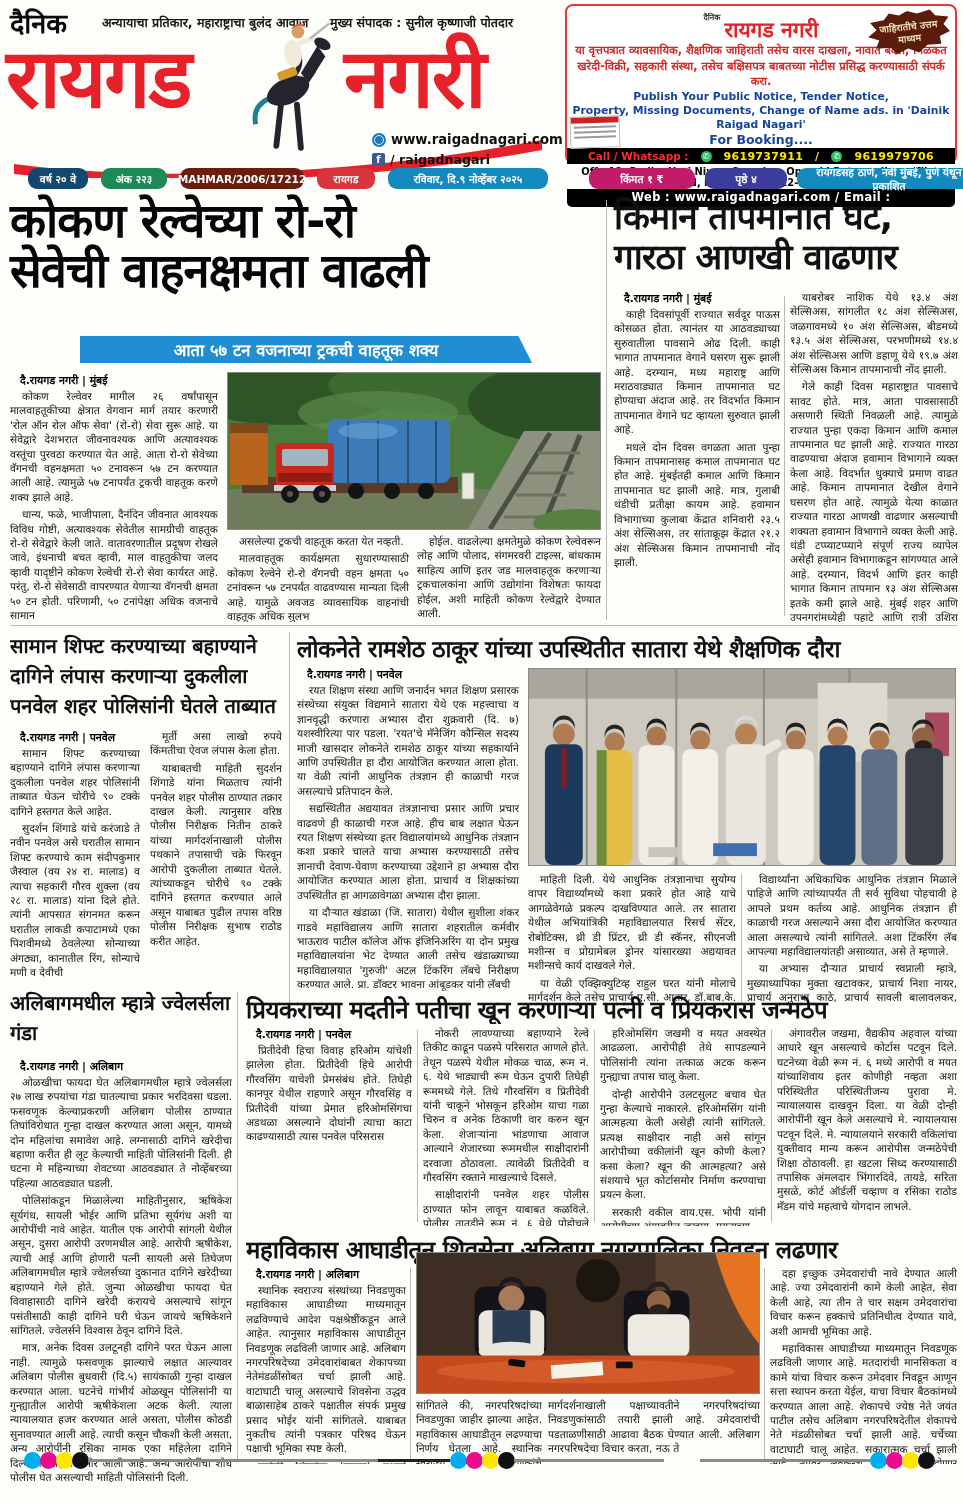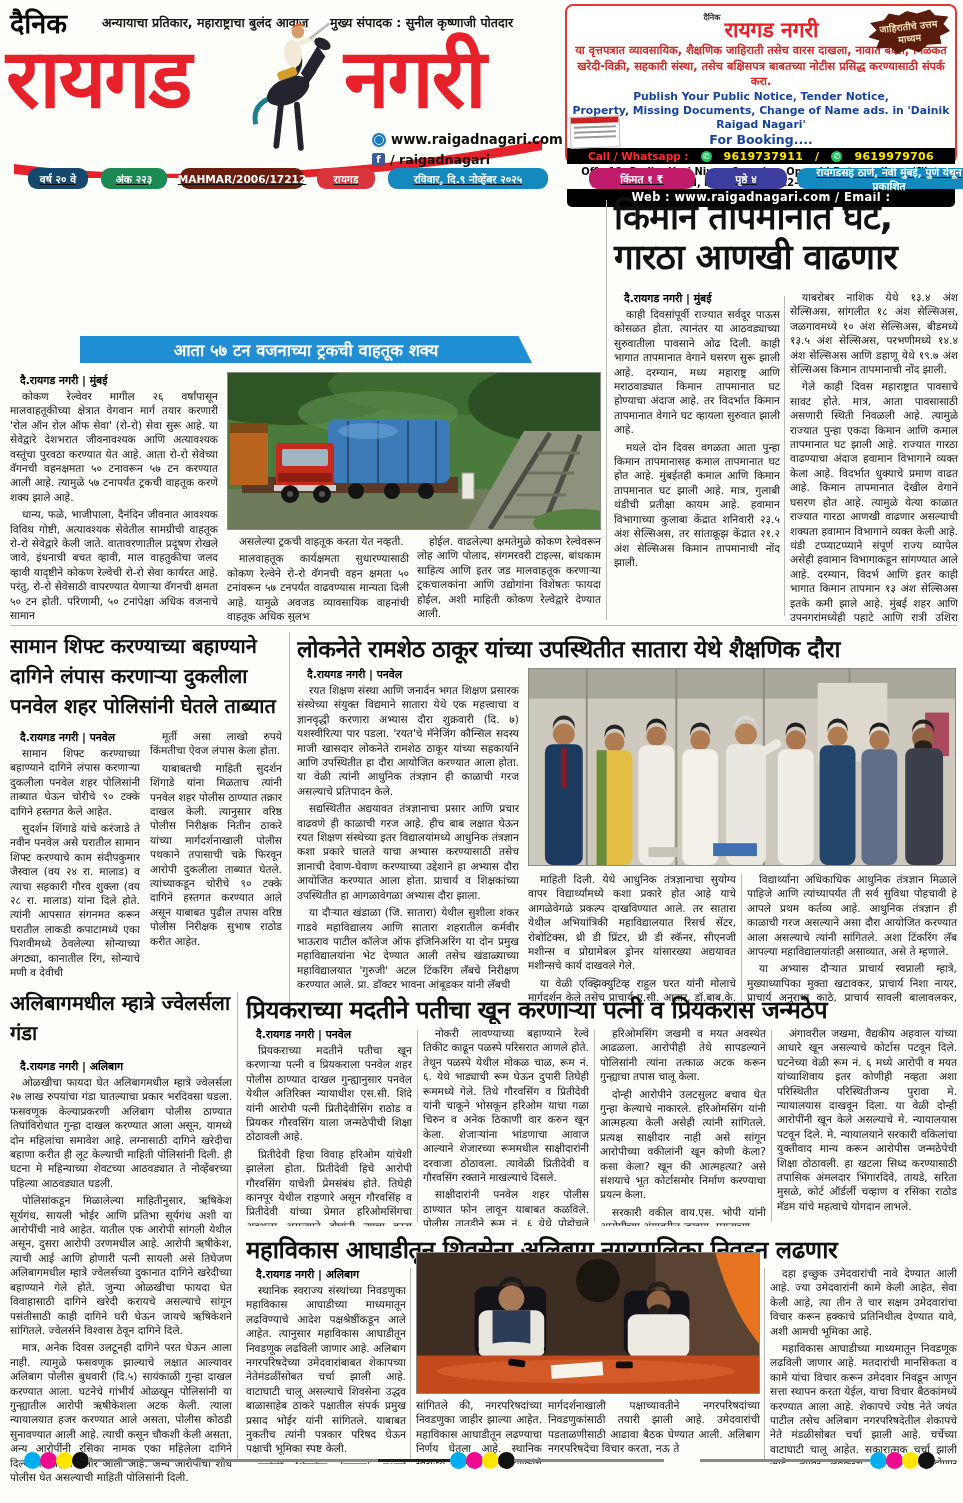--- a/index.html
+++ b/index.html
@@ -17,21 +17,21 @@
 
   
   .mast-dainik{font-size:27px;font-weight:800;color:#0a0a0a;}
   .mast-tag{font-size:12.6px;font-weight:700;color:#171717;}
   .mast-title{font-size:82px;font-weight:800;color:#e62129;line-height:0.95;letter-spacing:-2px;}
   .mast-www{display:flex;align-items:center;gap:5px;font-size:13.2px;font-weight:800;color:#101010;}
   .globe{width:14px;height:14px;border-radius:50%;background:#1a7ac2;display:inline-block;position:relative;}
   .globe:before{content:"";position:absolute;inset:2px;border:1px solid #d7ecf9;border-radius:50%;}
   .fbic{width:13px;height:13px;background:#3a5a98;color:#fff;border-radius:2px;font-size:10px;font-weight:bold;
         display:inline-flex;align-items:center;justify-content:center;}
-  .badges{display:flex;gap:13px;text-decoration:underline;}
+  .badges{display:flex;gap:13px;}
   .badge{display:flex;align-items:center;justify-content:center;color:#fff;font-size:10.6px;font-weight:bold;
          border-radius:9px;height:21px;padding:0 4px;box-sizing:border-box;text-align:center;}
   .badges-left .badge:nth-child(1){width:60px}
   .badges-left .badge:nth-child(2){width:66px}
   .badges-left .badge:nth-child(3){width:124px}
   .badges-left .badge:nth-child(4){width:58px}
   .badges-left .badge:nth-child(5){width:160px}
   .badges-right{gap:10px;margin-left:24px;}
   .badges-right .badge:nth-child(1){width:106px}
   .badges-right .badge:nth-child(2){width:82px}
@@ -154,20 +154,24 @@
       </div>
     <div class="ad-addr">Off : 12, Radha Hari Niwas Complex, Opp.old Ratan talkies, Tilak Road, Panvel. Ph : 022-27469434</div>
     <div class="ad-web">Web : www.raigadnagari.com / Email : raigad.nagari@gmail.com</div>
   </div>
   <div class="abs badges badges-right" style="left:565px;top:168px;width:392px;">
     <div class="badge" style="background:#c11b6b">किंमत १ ₹</div>
     <div class="badge" style="background:#3d3d9e">पृष्ठे ४</div>
     <div class="badge" style="background:#1389bd">रायगडसह ठाणे, नवी मुंबई, पुणे येथून प्रकाशित</div>
   </div>
 
+  <div class="abs hl-main" style="left:10px;top:196px;width:590px;height:134px;">
+    <div>कोकण रेल्वेच्या रो-रो</div>
+    <div>सेवेची वाहनक्षमता वाढली</div>
+  </div>
   <div class="abs subbar" style="left:80px;top:336px;width:452px;height:27px;">आता ५७ टन वजनाच्या ट्रकची वाहतूक शक्य</div>
 
   <div class="abs col" style="left:10px;top:372px;width:208px;height:250px;">
     <p class="dateline">दै.रायगड नगरी | मुंबई</p>
     <p class="bp">कोकण रेल्वेवर मागील २६ वर्षांपासून मालवाहतूकीच्या क्षेत्रात वेगवान मार्ग तयार करणारी 'रोल ऑन रोल ऑफ सेवा' (रो-रो) सेवा सुरू आहे. या सेवेद्वारे देशभरात जीवनावश्यक आणि अत्यावश्यक वस्तूंचा पुरवठा करण्यात येत आहे. आता रो-रो सेवेच्या वॅगनची वहनक्षमता ५० टनावरून ५७ टन करण्यात आली आहे. त्यामुळे ५७ टनापर्यंत ट्रकची वाहतूक करणे शक्य झाले आहे.</p>
     <p class="bp">धान्य, फळे, भाजीपाला, दैनंदिन जीवनात आवश्यक विविध गोष्टी, अत्यावश्यक सेवेतील सामग्रीची वाहतूक रो-रो सेवेद्वारे केली जाते. वातावरणातील प्रदूषण रोखले जावे, इंधनाची बचत व्हावी, माल वाहतुकीचा जलद व्हावी यादृष्टीने कोकण रेल्वेची रो-रो सेवा कार्यरत आहे. परंतु, रो-रो सेवेसाठी वापरण्यात येणाऱ्या वॅगनची क्षमता ५० टन होती. परिणामी, ५० टनांपेक्षा अधिक वजनाचे सामान</p>
   </div>
 
   <div class="photo" style="left:227px;top:372px;width:374px;height:158px;">
     <svg viewBox="0 0 372 156" preserveAspectRatio="none">
@@ -318,21 +322,20 @@
     <p class="dateline">दै.रायगड नगरी | अलिबाग</p>
     <p class="bp">ओळखीचा फायदा घेत अलिबागमधील म्हात्रे ज्वेलर्सला २७ लाख रुपयांचा गंडा घातल्याचा प्रकार भरदिवसा घडला. फसवणूक केल्याप्रकरणी अलिबाग पोलीस ठाण्यात तिघांविरोधात गुन्हा दाखल करण्यात आला असून, यामध्ये दोन महिलांचा समावेश आहे. लग्नासाठी दागिने खरेदीचा बहाणा करीत ही लूट केल्याची माहिती पोलिसांनी दिली. ही घटना मे महिन्याच्या शेवटच्या आठवड्यात ते नोव्हेंबरच्या पहिल्या आठवड्यात घडली.</p>
     <p class="bp">पोलिसांकडून मिळालेल्या माहितीनुसार, ऋषिकेश सूर्यगंध, सायली भोईर आणि प्रतिभा सूर्यगंध अशी या आरोपींची नावे आहेत. यातील एक आरोपी सांगली येथील असून, दुसरा आरोपी उरणमधील आहे. आरोपी ऋषीकेश, त्याची आई आणि होणारी पत्नी सायली असे तिघेजण अलिबागमधील म्हात्रे ज्वेलर्सच्या दुकानात दागिने खरेदीच्या बहाण्याने गेले होते. जुन्या ओळखीचा फायदा घेत विवाहासाठी दागिने खरेदी करायचे असल्याचे सांगून पसंतीसाठी काही दागिने घरी घेऊन जायचे ऋषिकेशने सांगितले. ज्वेलर्सने विश्वास ठेवून दागिने दिले.</p>
     <p class="bp">मात्र, अनेक दिवस उलटूनही दागिने परत घेऊन आला नाही. त्यामुळे फसवणूक झाल्याचे लक्षात आल्यावर अलिबाग पोलीस बुधवारी (दि.५) सायंकाळी गुन्हा दाखल करण्यात आला. घटनेचे गांभीर्य ओळखून पोलिसांनी या गुन्ह्यातील आरोपी ऋषीकेशला अटक केली. त्याला न्यायालयात हजर करण्यात आले असता, पोलीस कोठडी सुनावण्यात आली आहे. त्याची कसून चौकशी केली असता, अन्य आरोपींनी रसिका नामक एका महिलेला दागिने दिल्याची माहिती समोर आली आहे. अन्य आरोपींचा शोध पोलीस घेत असल्याची माहिती पोलिसांनी दिली.</p>
   </div>
   <div class="vrule" style="left:237px;top:992px;height:468px;"></div>
 
   <div class="abs hl-wide nowrap" style="left:246px;top:992px;width:710px;height:32px;">प्रियकराच्या मदतीने पतीचा खून करणाऱ्या पत्नी व प्रियकरास जन्मठेप</div>
   <div class="abs col" style="left:246px;top:1026px;width:166px;height:200px;">
     <p class="dateline">दै.रायगड नगरी | पनवेल</p>
-    <p class="bp">प्रियकराच्या मदतीने पतीचा खून करणाऱ्या पत्नी व प्रियकराला पनवेल शहर पोलीस ठाण्यात दाखल गुन्ह्यानुसार पनवेल येथील अतिरिक्त न्यायाधीश एस.सी. शिंदे यांनी आरोपी पत्नी प्रितीदेवीसिंग राठोड व प्रियकर गौरवसिंग याला जन्मठेपीची शिक्षा ठोठावली आहे.</p>
     <p class="bp">प्रितीदेवी हिचा विवाह हरिओम यांचेशी झालेला होता. प्रितीदेवी हिचे आरोपी गौरवसिंग याचेशी प्रेमसंबंध होते. तिघेही कानपूर येथील राहणारे असून गौरवसिंह व प्रितीदेवी यांच्या प्रेमात हरिओमसिंगचा अडथळा असल्याने दोघांनी त्याचा काटा काढण्यासाठी त्यास पनवेल परिसरास</p>
   </div>
   <div class="vrule" style="left:417px;top:1030px;height:192px;"></div>
   <div class="abs col" style="left:423px;top:1026px;width:166px;height:200px;">
     <p class="bp">नोकरी लावण्याच्या बहाण्याने रेल्वे तिकीट काढून पळस्पे परिसरात आणले होते. तेथून पळस्पे येथील मोकळ चाळ, रूम नं. ६. येथे भाड्याची रूम घेऊन दुपारी तिघेही रूममध्ये गेले. तिथे गौरवसिंग व प्रितीदेवी यांनी चाकूने भोसकून हरिओम याचा गळा चिरुन व अनेक ठिकाणी वार करुन खून केला. शेजाऱ्यांना भांडणाचा आवाज आल्याने शेजारच्या रूममधील साक्षीदारांनी दरवाजा ठोठावला. त्यावेळी प्रितीदेवी व गौरवसिंग रक्ताने माखल्याचे दिसले.</p>
     <p class="bp">साक्षीदारांनी पनवेल शहर पोलीस ठाण्यात फोन लावून याबाबत कळविले. पोलीस तातडीने रूम नं. ६ येथे पोहोचले असता पोलिसांना मयत</p>
   </div>
   <div class="vrule" style="left:594px;top:1030px;height:192px;"></div>
   <div class="abs col" style="left:600px;top:1026px;width:166px;height:200px;">
     <p class="bp">हरिओमसिंग जखमी व मयत अवस्थेत आढळला. आरोपीही तेथे सापडल्याने पोलिसांनी त्यांना तत्काळ अटक करून गुन्ह्याचा तपास चालू केला.</p>

